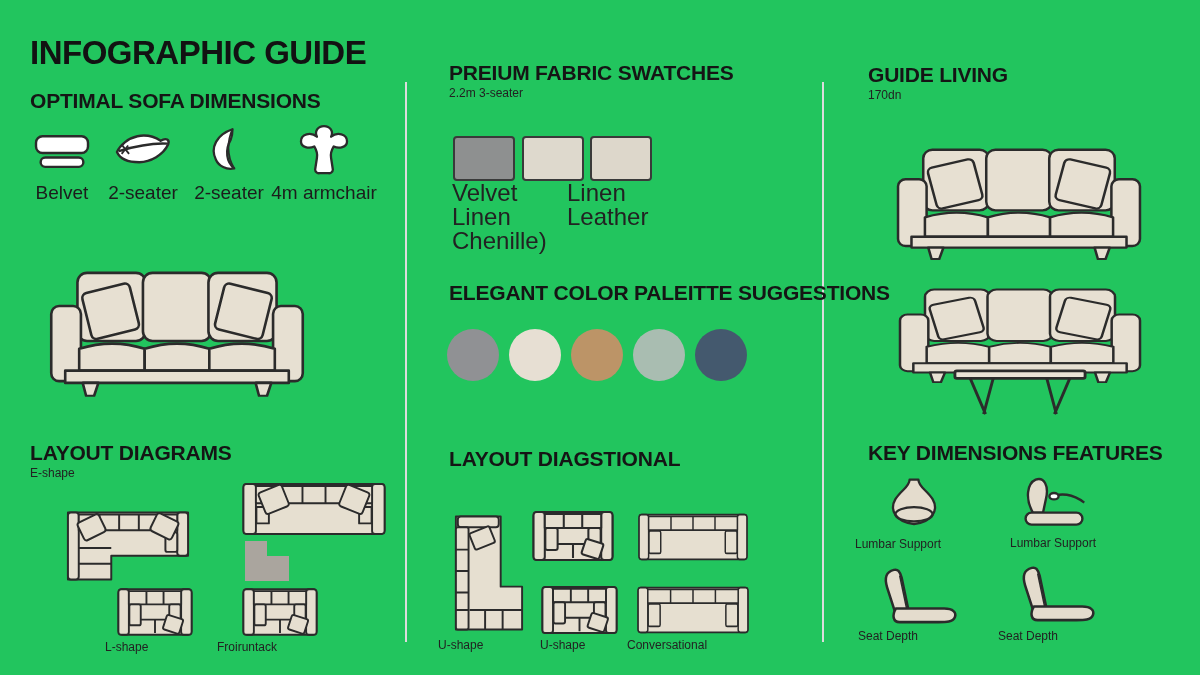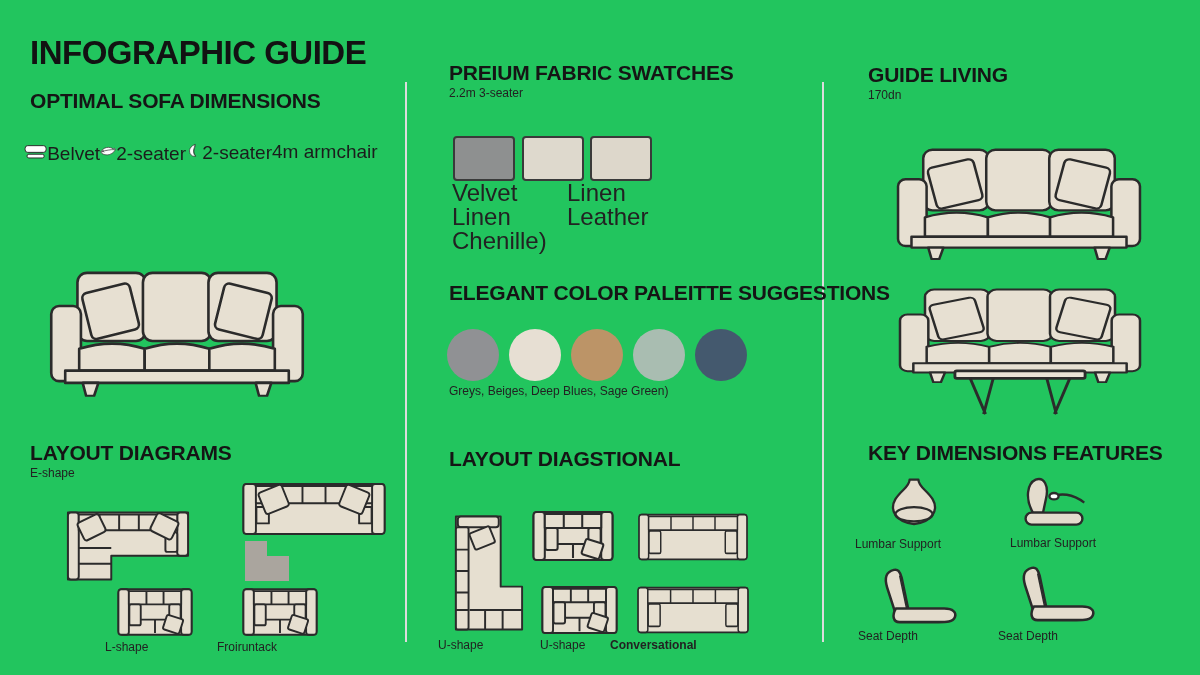--- a/index.html
+++ b/index.html
@@ -5,21 +5,21 @@
   html,body{margin:0;padding:0;background:#fff;}
   #frame{position:relative;width:1200px;height:675px;background:#22c55e;overflow:hidden;
          font-family:"Liberation Sans",sans-serif;color:#161616;}
   .abs{position:absolute;}
   .h1{font-size:33px;font-weight:700;letter-spacing:-0.5px;color:#121212;}
   .h2{font-size:21px;font-weight:700;color:#151515;letter-spacing:-0.2px;}
   .sub{font-size:12px;font-weight:400;color:#222;}
   .lbl{font-size:19px;font-weight:400;color:#1c1c1c;text-align:center;}
   .divider{position:absolute;width:1.5px;background:#dcdcdc;}
   .iconrow{position:absolute;display:flex;align-items:flex-end;}
-  .iconcell{display:flex;align-items:center;}
+  .iconcell{display:flex;flex-direction:column;align-items:center;}
   .iconcell svg{display:block;}
   .iconcell .lbl{margin-top:4px;white-space:nowrap;}
   .swatch{position:absolute;width:58px;height:41px;border:2px solid #3a3a3a;border-radius:4px;}
   .circle{position:absolute;width:52px;height:52px;border-radius:50%;}
   .fabcol{position:absolute;font-size:24px;line-height:24px;color:#222;}
   .center{}
 </style>
 </head>
 <body>
 
@@ -263,21 +263,20 @@
     <div>Linen</div>
     <div>Leather</div>
   </div>
 
   <div class="abs h2" style="left:449px;top:281px;">ELEGANT COLOR PALEITTE SUGGESTIONS</div>
   <div class="circle" style="left: 447px; top: 329px; background: rgb(144, 145, 148);"></div>
   <div class="circle" style="left: 509px; top: 329px; background: rgb(231, 223, 211);"></div>
   <div class="circle" style="left: 571px; top: 329px; background: rgb(188, 148, 103);"></div>
   <div class="circle" style="left: 633px; top: 329px; background: rgb(169, 189, 177);"></div>
   <div class="circle" style="left: 695px; top: 329px; background: rgb(68, 89, 110);"></div>
-  <div class="abs sub" style="left:449px;top:384px;">Greys, Beiges, Deep Blues, Sage Green)</div>
 
   <div class="abs h2" style="left:449px;top:447px;">LAYOUT DIAGSTIONAL</div>
 
   <svg class="abs" style="left:452px;top:511px;" width="74" height="124" viewBox="0 0 76 124">
       <use href="#tall-L"></use>
     </svg>
   <svg class="abs" style="left:532px;top:510px;" width="82" height="52" viewBox="0 0 80 52" preserveAspectRatio="none">
       <use href="#sofa-top-small"></use>
     </svg>
   <svg class="abs" style="left:638px;top:512px;" width="110" height="50" viewBox="0 0 150 58" preserveAspectRatio="none">
@@ -285,21 +284,21 @@
     </svg>
   <svg class="abs" style="left:541px;top:585px;" width="77" height="50" viewBox="0 0 80 52" preserveAspectRatio="none">
       <use href="#sofa-top-small"></use>
     </svg>
   <svg class="abs" style="left:637px;top:585px;" width="112" height="50" viewBox="0 0 150 58" preserveAspectRatio="none">
       <use href="#sofa-top-long-plain"></use>
     </svg>
 
   <div class="abs sub center" style="left:438px;top:638px;width:90px;">U-shape</div>
   <div class="abs sub center" style="left:540px;top:638px;width:90px;">U-shape</div>
-  <div class="abs sub center" style="left:610px;top:638px;width:140px;font-weight:bold;">Conversational</div>
+  <div class="abs sub center" style="left:627px;top:638px;width:140px;">Conversational</div>
 
   <div class="abs h2" style="left:868px;top:63px;">GUIDE LIVING</div>
   <div class="abs sub" style="left:868px;top:88px;">170dn</div>
 
   <svg class="abs" style="left:893px;top:142px;" width="252" height="118" viewBox="0 0 300 152" preserveAspectRatio="none">
       <use href="#sofa-front"></use>
     </svg>
   <svg class="abs" style="left:895px;top:283px;" width="250" height="100" viewBox="0 0 300 152" preserveAspectRatio="none">
       <use href="#sofa-front"></use>
     </svg>

